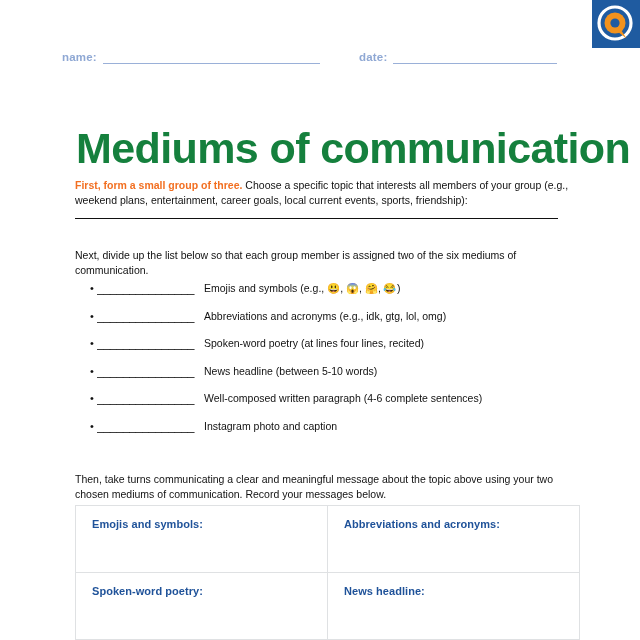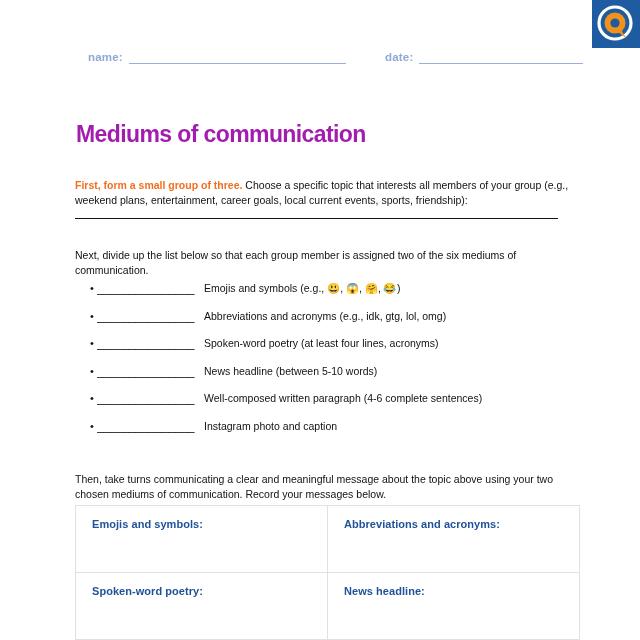--- a/index.html
+++ b/index.html
@@ -37,21 +37,21 @@
   .sheet {
     position: absolute;
     left: 0;
     top: 0;
     width: 640px;
   }
 
   
   .namedate-row {
     position: absolute;
-    left: 88px;
+    left: 62px;
     top: 50px;
     width: 495px;
     display: flex;
     align-items: flex-end;
   }
   .nd-group {
     display: flex;
     align-items: flex-end;
   }
   .nd-group.name-group { width: 258px; }
@@ -69,24 +69,24 @@
     margin-left: 6px;
     border-bottom: 1px solid #9ab0d8;
     height: 11px;
   }
 
   
   .page-title {
     position: absolute;
     left: 76px;
     top: 99px;
-    font-size: 23px;
+    font-size: 43px;
     line-height: 40px;
     font-weight: bold;
-    color: #a21caf;
+    color: #15803d;
     letter-spacing: -0.6px;
     white-space: nowrap;
   }
 
   
   .para {
     position: absolute;
     font-size: 10.5px;
     line-height: 15px;
     color: #111111;
@@ -220,21 +220,21 @@
       <span class="bullet-text">Emojis and symbols (e.g., 😃, 😱, 🤗, 😂)</span>
     </li>
     <li class="bullet-item">
       <span class="bullet-dot">•</span>
       <span class="bullet-blank">_______________</span>
       <span class="bullet-text">Abbreviations and acronyms (e.g., idk, gtg, lol, omg)</span>
     </li>
     <li class="bullet-item">
       <span class="bullet-dot">•</span>
       <span class="bullet-blank">_______________</span>
-      <span class="bullet-text">Spoken-word poetry (at least four lines, acronyms)</span>
+      <span class="bullet-text">Spoken-word poetry (at lines four lines, recited)</span>
     </li>
     <li class="bullet-item">
       <span class="bullet-dot">•</span>
       <span class="bullet-blank">_______________</span>
       <span class="bullet-text">News headline (between 5-10 words)</span>
     </li>
     <li class="bullet-item">
       <span class="bullet-dot">•</span>
       <span class="bullet-blank">_______________</span>
       <span class="bullet-text">Well-composed written paragraph (4-6 complete sentences)</span>

